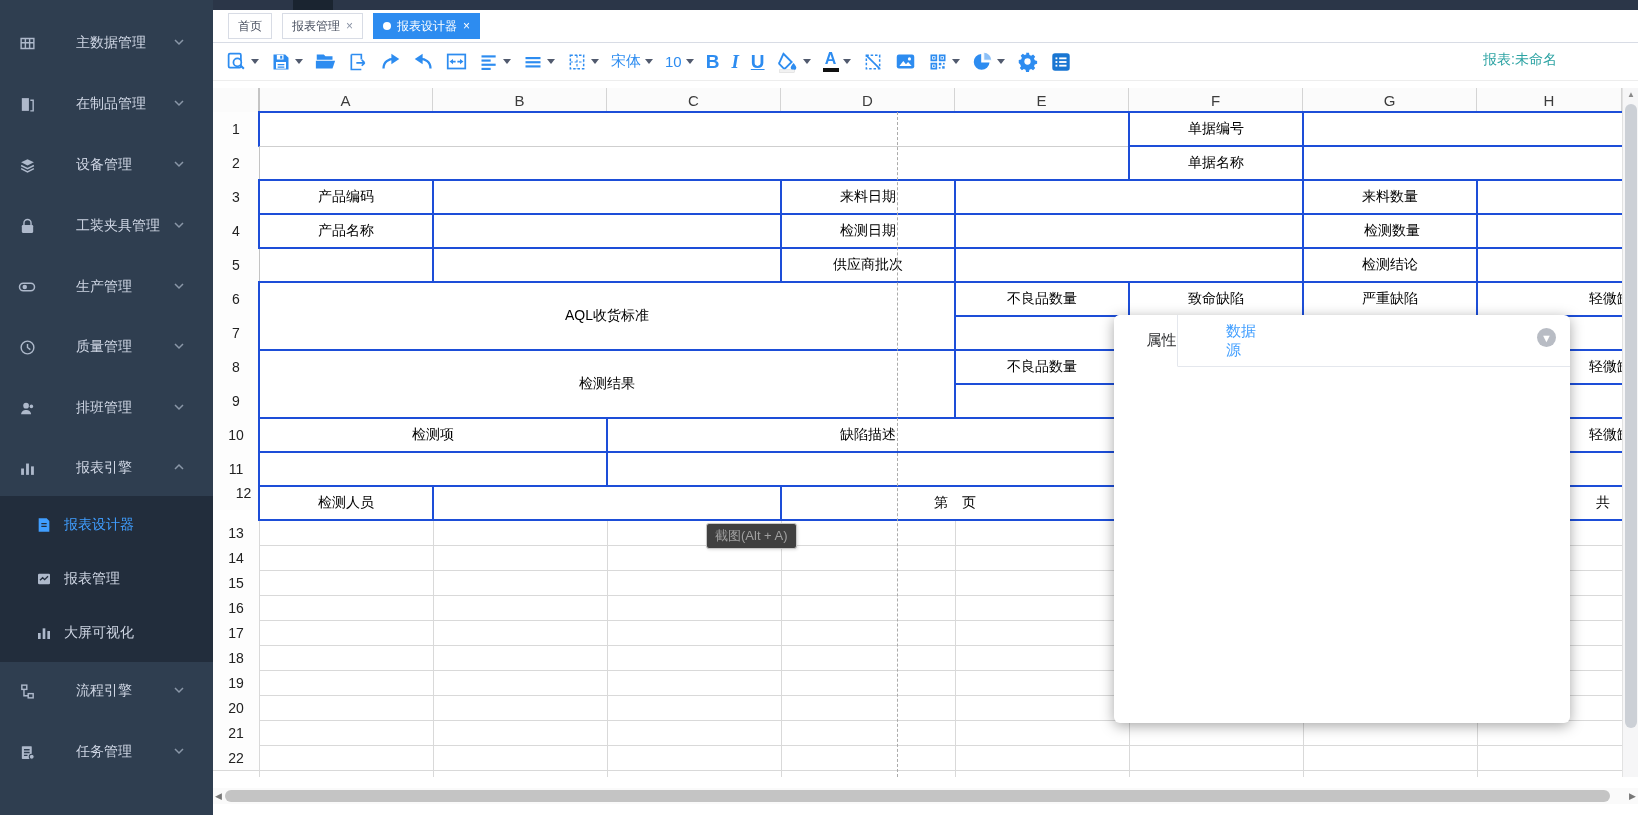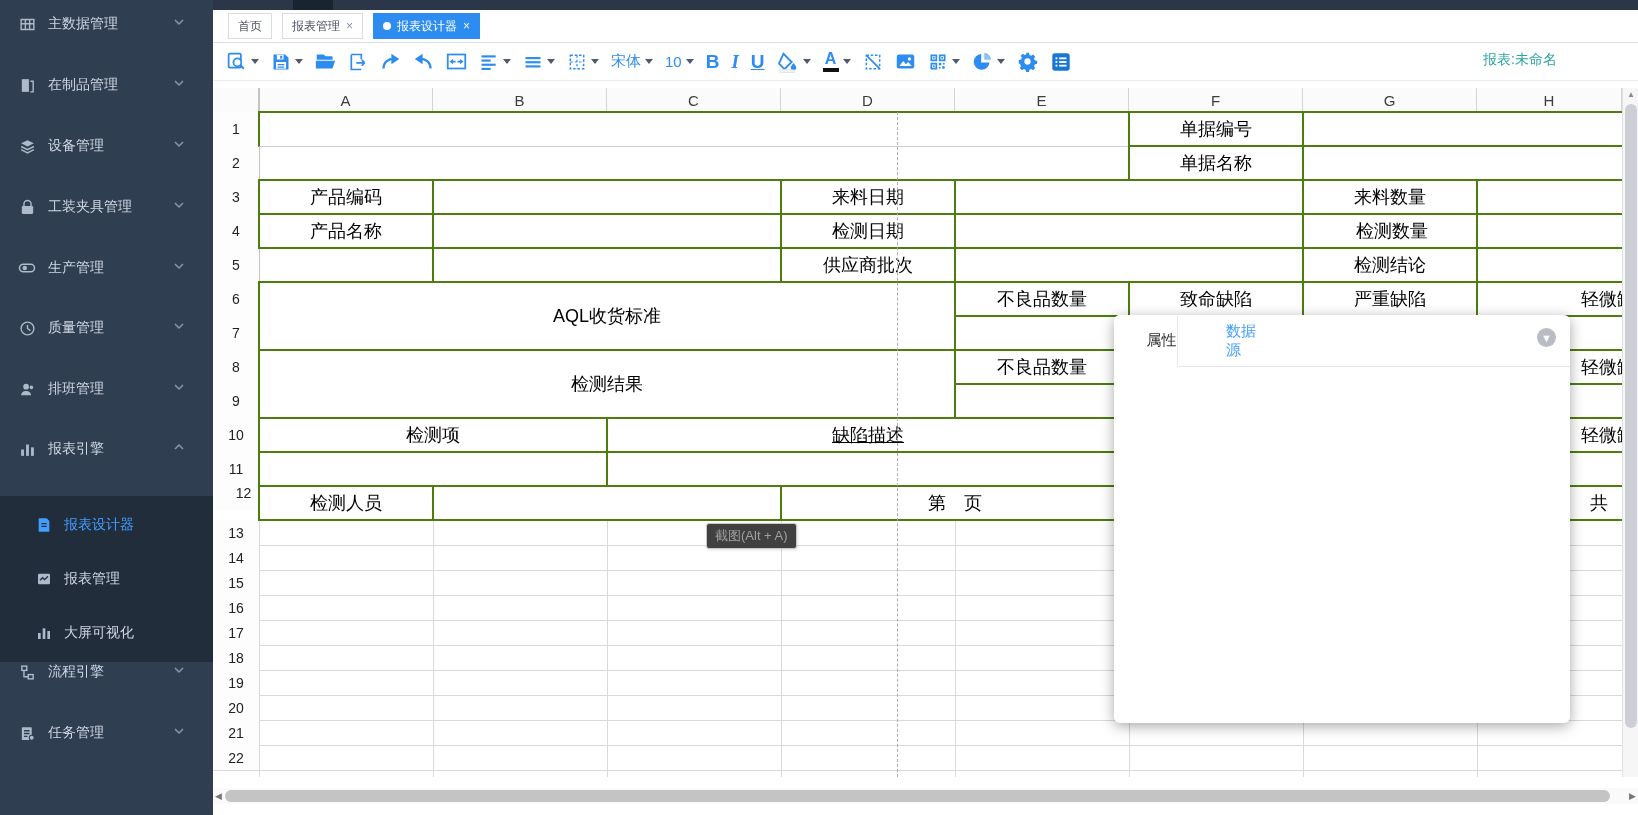--- a/index.html
+++ b/index.html
@@ -2,22 +2,22 @@
 <html><head>
 <meta charset="utf-8">
 <style>
   html,body{margin:0;padding:0;background:#fff;}
   *{box-sizing:border-box;}
   #screen{position:relative;width:1638px;height:815px;overflow:hidden;
     font-family:"Liberation Sans","DejaVu Sans",sans-serif;background:#fff;}
 
   
   .sidebar{position:absolute;left:0;top:0;width:213px;height:815px;background:#2f3e50;z-index:50;}
-  .side-item{position:absolute;left:0;width:213px;height:56px;display:flex;align-items:flex-start;
-    color:#cfd6e4;font-size:14px;cursor:pointer;}
+  .side-item{position:absolute;left:0;width:213px;height:56px;display:flex;align-items:center;
+    color:#cfd6e4;font-size:14px;cursor:pointer;gap:28px;}
   .side-item .sicon{width:18px;height:18px;margin-left:18px;margin-right:12px;color:#aeb9cb;flex:none;display:flex;align-items:center;justify-content:center;}
   .side-item .chev{position:absolute;right:28px;color:#8a97a8;}
   .submenu{position:absolute;left:0;top:496px;width:213px;height:166px;background:#222d3c;}
   .sub-item{position:absolute;left:0;width:213px;height:46px;display:flex;align-items:center;
     color:#cfd6e4;font-size:14px;cursor:pointer;}
   .sub-item .sicon{width:16px;height:16px;margin-left:36px;margin-right:12px;color:#aeb9cb;display:flex;align-items:center;}
   .sub-item.active{color:#409EFF;}
   .sub-item.active .sicon{color:#409EFF;}
 
   
@@ -46,22 +46,22 @@
 
   
   .sheet{position:absolute;left:213px;top:88px;width:1409px;height:689px;overflow:hidden;background:#fff;z-index:1;}
   .headband{position:absolute;left:0;top:0;width:1409px;height:24px;background:#fbfbfb;
     border-top:1px solid #c9c9c9;border-bottom:1px solid #bdbdbd;}
   .colhead{position:absolute;top:0;height:24px;display:flex;align-items:center;justify-content:center;
     font-size:15px;color:#3d3d3d;background:#fbfbfb;border-right:1px solid #d4d4d4;cursor:pointer;}
   .rownum{position:absolute;left:0;width:46px;display:flex;align-items:center;justify-content:center;
     font-size:14px;color:#222;background:#fdfdfd;cursor:pointer;}
   .gl{position:absolute;background:#d9d9d9;}
-  .cell{position:absolute;background:#fff;border:2px solid #4d7c0f;display:flex;align-items:center;
-    justify-content:center;font-size:18px;color:#000;z-index:2;cursor:cell;}
+  .cell{position:absolute;background:#fff;border:2px solid #1d4ed8;display:flex;align-items:center;
+    justify-content:center;font-size:14px;color:#000;z-index:2;cursor:cell;}
   .cell.title{font-size:15px;}
   .cell.thinb{border-bottom:1px solid #cfcfcf;}
   .cell.thint{border-top:none;}
   .pagebreak{position:absolute;width:0;border-left:1px dashed #ababab;z-index:3;}
 
   
   .vscroll{position:absolute;left:1622px;top:88px;width:16px;height:689px;background:#f6f6f7;
     border-left:1px solid #e2e2e2;z-index:40;cursor:pointer;}
   .vthumb{position:absolute;left:2px;top:16px;width:12px;height:624px;background:#ccd0d6;border-radius:6px;}
   .varrow{position:absolute;left:4px;top:2px;font-size:8px;color:#8a8a8a;}
@@ -537,21 +537,21 @@
       <div class="cell" style="left: 45px; top: 261px; width: 698px; height: 70px;">检测结果</div>
       <div class="cell" style="left: 741px; top: 261px; width: 176px; height: 36px;">不良品数量</div>
       <div class="cell" style="left: 915px; top: 261px; width: 176px; height: 36px;"></div>
       <div class="cell" style="left: 1089px; top: 261px; width: 176px; height: 36px;"></div>
       <div class="cell" style="left: 1263px; top: 261px; width: 282px; height: 36px;">轻微缺陷</div>
       <div class="cell" style="left: 741px; top: 295px; width: 176px; height: 36px;"></div>
       <div class="cell" style="left: 915px; top: 295px; width: 176px; height: 36px;"></div>
       <div class="cell" style="left: 1089px; top: 295px; width: 176px; height: 36px;"></div>
       <div class="cell" style="left: 1263px; top: 295px; width: 282px; height: 36px;"></div>
       <div class="cell" style="left: 45px; top: 329px; width: 350px; height: 36px;">检测项</div>
-      <div class="cell" style="left: 393px; top: 329px; width: 524px; height: 36px; text-decoration: underline;">缺陷描述</div>
+      <div class="cell" style="left: 393px; top: 329px; width: 524px; height: 36px;">缺陷描述</div>
       <div class="cell" style="left: 915px; top: 329px; width: 176px; height: 36px;"></div>
       <div class="cell" style="left: 1089px; top: 329px; width: 176px; height: 36px;"></div>
       <div class="cell" style="left: 1263px; top: 329px; width: 282px; height: 36px;">轻微缺陷</div>
       <div class="cell" style="left: 45px; top: 363px; width: 350px; height: 36px;"></div>
       <div class="cell" style="left: 393px; top: 363px; width: 524px; height: 36px;"></div>
       <div class="cell" style="left: 915px; top: 363px; width: 176px; height: 36px;"></div>
       <div class="cell" style="left: 1089px; top: 363px; width: 176px; height: 36px;"></div>
       <div class="cell" style="left: 1263px; top: 363px; width: 282px; height: 36px;"></div>
       <div class="cell" style="left: 45px; top: 397px; width: 176px; height: 36px;">检测人员</div>
       <div class="cell" style="left: 219px; top: 397px; width: 350px; height: 36px;"></div>

